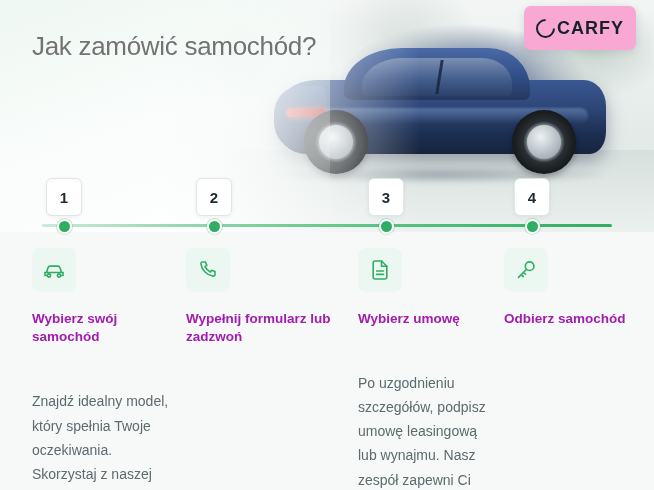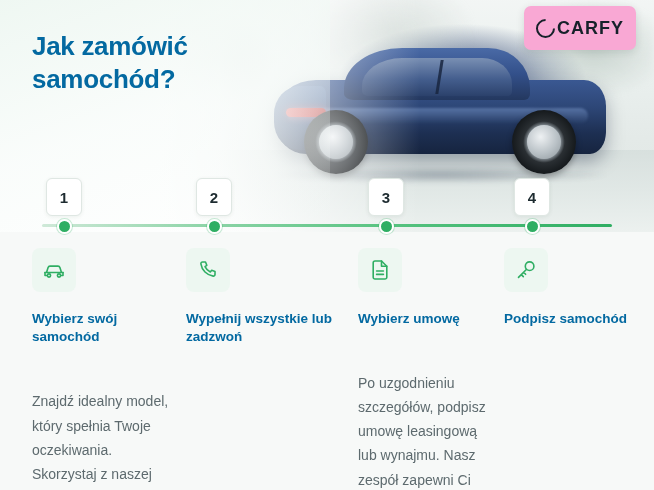--- a/index.html
+++ b/index.html
@@ -190,23 +190,23 @@
   }
 
   
   .headline {
     position: absolute;
     left: 32px;
     top: 30px;
     width: 300px;
     font-size: 26px;
     line-height: 1.26;
-    font-weight: bold;
+    font-weight: normal;
     letter-spacing: -0.3px;
-    color: #0369a1;
+    color: #737373;
   }
 
   
   .logo-card {
     position: absolute;
     right: 18px;
     top: 6px;
     width: 112px;
     height: 44px;
     background: #f9a8d4;
@@ -297,21 +297,21 @@
     background: #edf7f1;
     display: flex;
     align-items: center;
     justify-content: center;
     margin-bottom: 18px;
   }
   .card-title {
     font-size: 13.5px;
     font-weight: bold;
     line-height: 1.35;
-    color: #0369a1;
+    color: #a21caf;
     margin-bottom: 9px;
   }
   .card-body {
     font-size: 14px;
     line-height: 1.72;
     color: #5d6a6e;
     margin-top: 43px;
   }
   .col1 { left: 32px; }
   .col2 { left: 186px; width: 150px; }
@@ -383,21 +383,21 @@
       <div class="card-title">Wybierz swój samochód</div>
       <div class="card-body">Znajdź idealny model, który spełnia Twoje oczekiwania. Skorzystaj z naszej szerokiej oferty, aby dopasować auto do swoich potrzeb.</div>
     </div>
 
     <div class="card col2">
       <div class="card-icon">
         <svg width="24" height="24" viewBox="0 0 24 24" fill="none" stroke="#2fae63" stroke-width="1.6" stroke-linecap="round" stroke-linejoin="round">
           <path d="M6.5 4h3l1.3 3.3-1.8 1.4a11 11 0 0 0 5.3 5.3l1.4-1.8L19 13.5v3a1.6 1.6 0 0 1-1.8 1.6A14.5 14.5 0 0 1 4.9 5.8 1.6 1.6 0 0 1 6.5 4z"></path>
         </svg>
       </div>
-      <div class="card-title">Wypełnij wszystkie lub zadzwoń</div>
+      <div class="card-title">Wypełnij formularz lub zadzwoń</div>
     </div>
 
     <div class="card col3">
       <div class="card-icon">
         <svg width="24" height="24" viewBox="0 0 24 24" fill="none" stroke="#2fae63" stroke-width="1.6" stroke-linecap="round" stroke-linejoin="round">
           <path d="M13.5 3H7a1.8 1.8 0 0 0-1.8 1.8v14.4A1.8 1.8 0 0 0 7 21h10a1.8 1.8 0 0 0 1.8-1.8V8.3z"></path>
           <path d="M13.5 3v5.3h5.3"></path>
           <path d="M8.6 13h6.8M8.6 16.4h6.8"></path>
         </svg>
       </div>
@@ -405,17 +405,17 @@
       <div class="card-body">Po uzgodnieniu szczegółów, podpisz umowę leasingową lub wynajmu. Nasz zespół zapewni Ci pełne wsparcie w tym kroku.</div>
     </div>
 
     <div class="card col4">
       <div class="card-icon">
         <svg width="24" height="24" viewBox="0 0 24 24" fill="none" stroke="#2fae63" stroke-width="1.6" stroke-linecap="round" stroke-linejoin="round">
           <circle cx="15.6" cy="8.2" r="4.3"></circle>
           <path d="M12.6 11.3L4.5 19.4M7.3 16.6l2 2M9.6 14.3l2 2"></path>
         </svg>
       </div>
-      <div class="card-title">Podpisz samochód</div>
+      <div class="card-title">Odbierz samochód</div>
     </div>
 
   </div>
 </div>
 
 </body></html>

